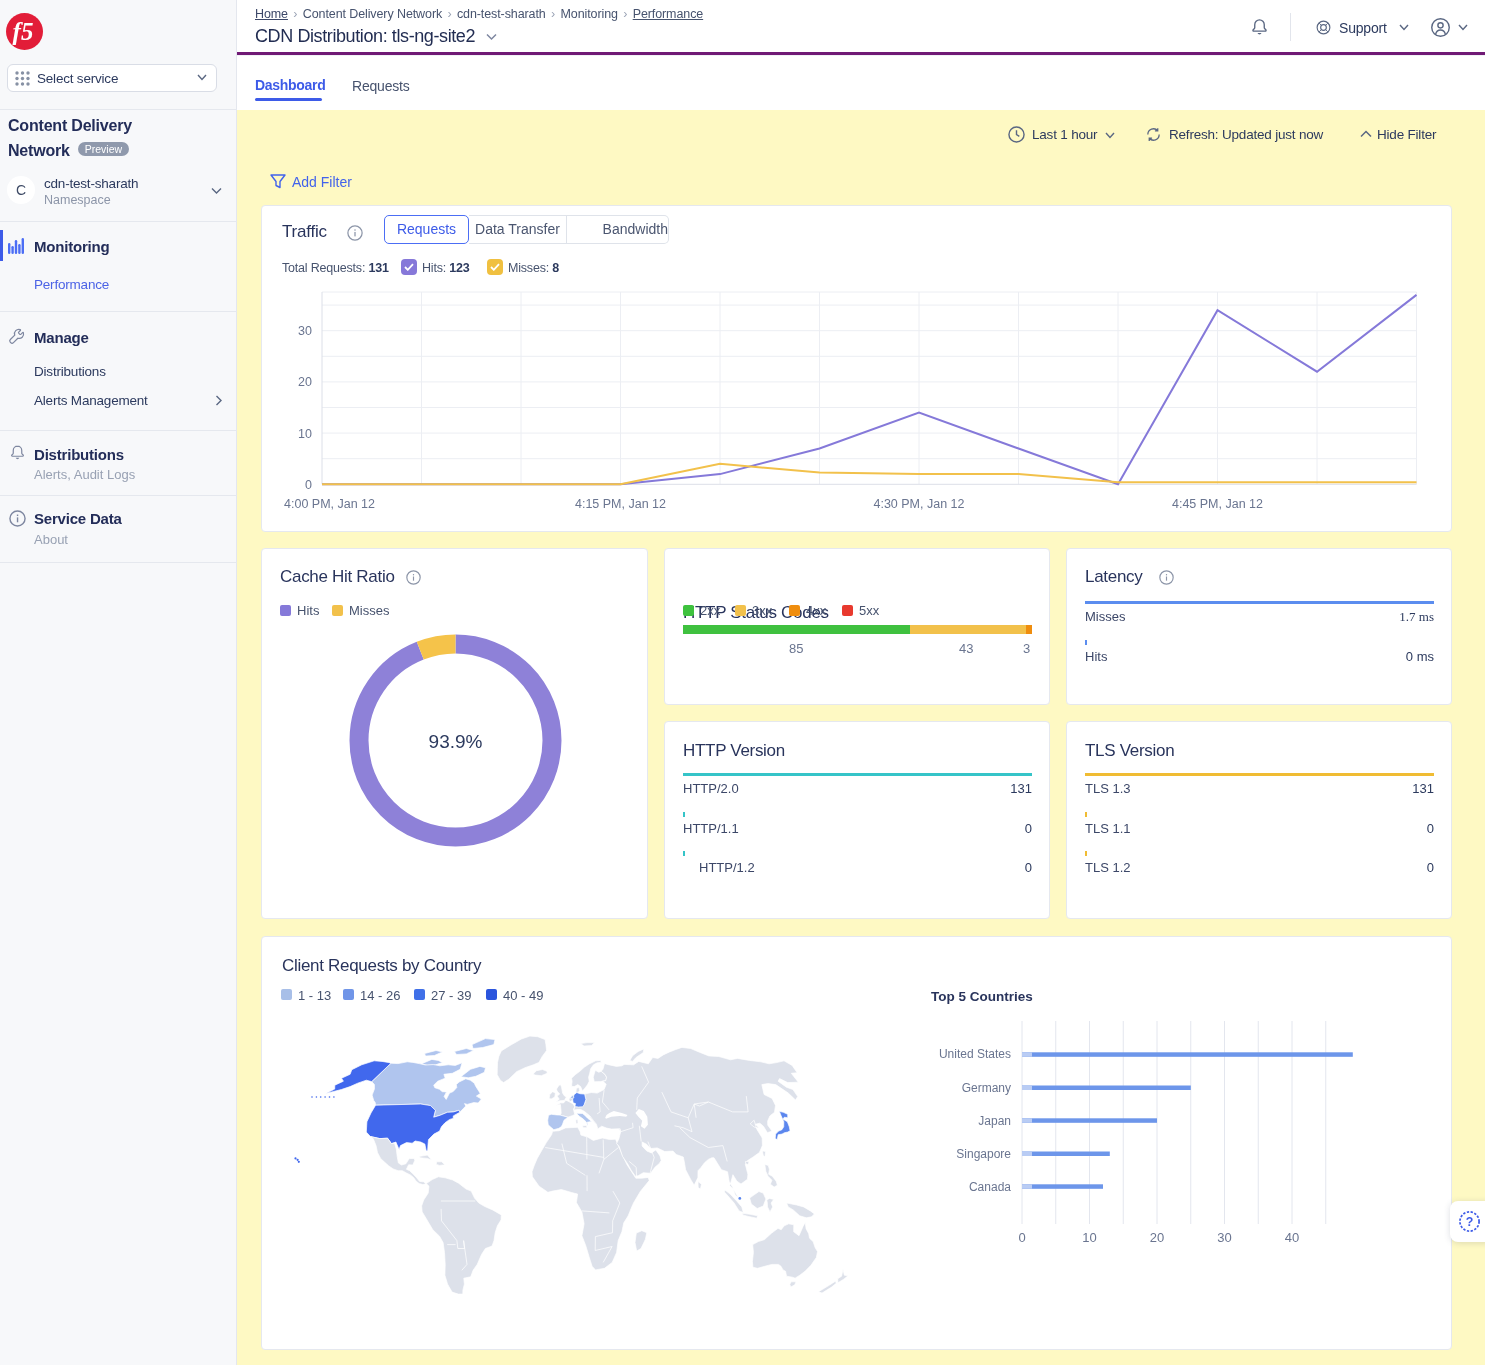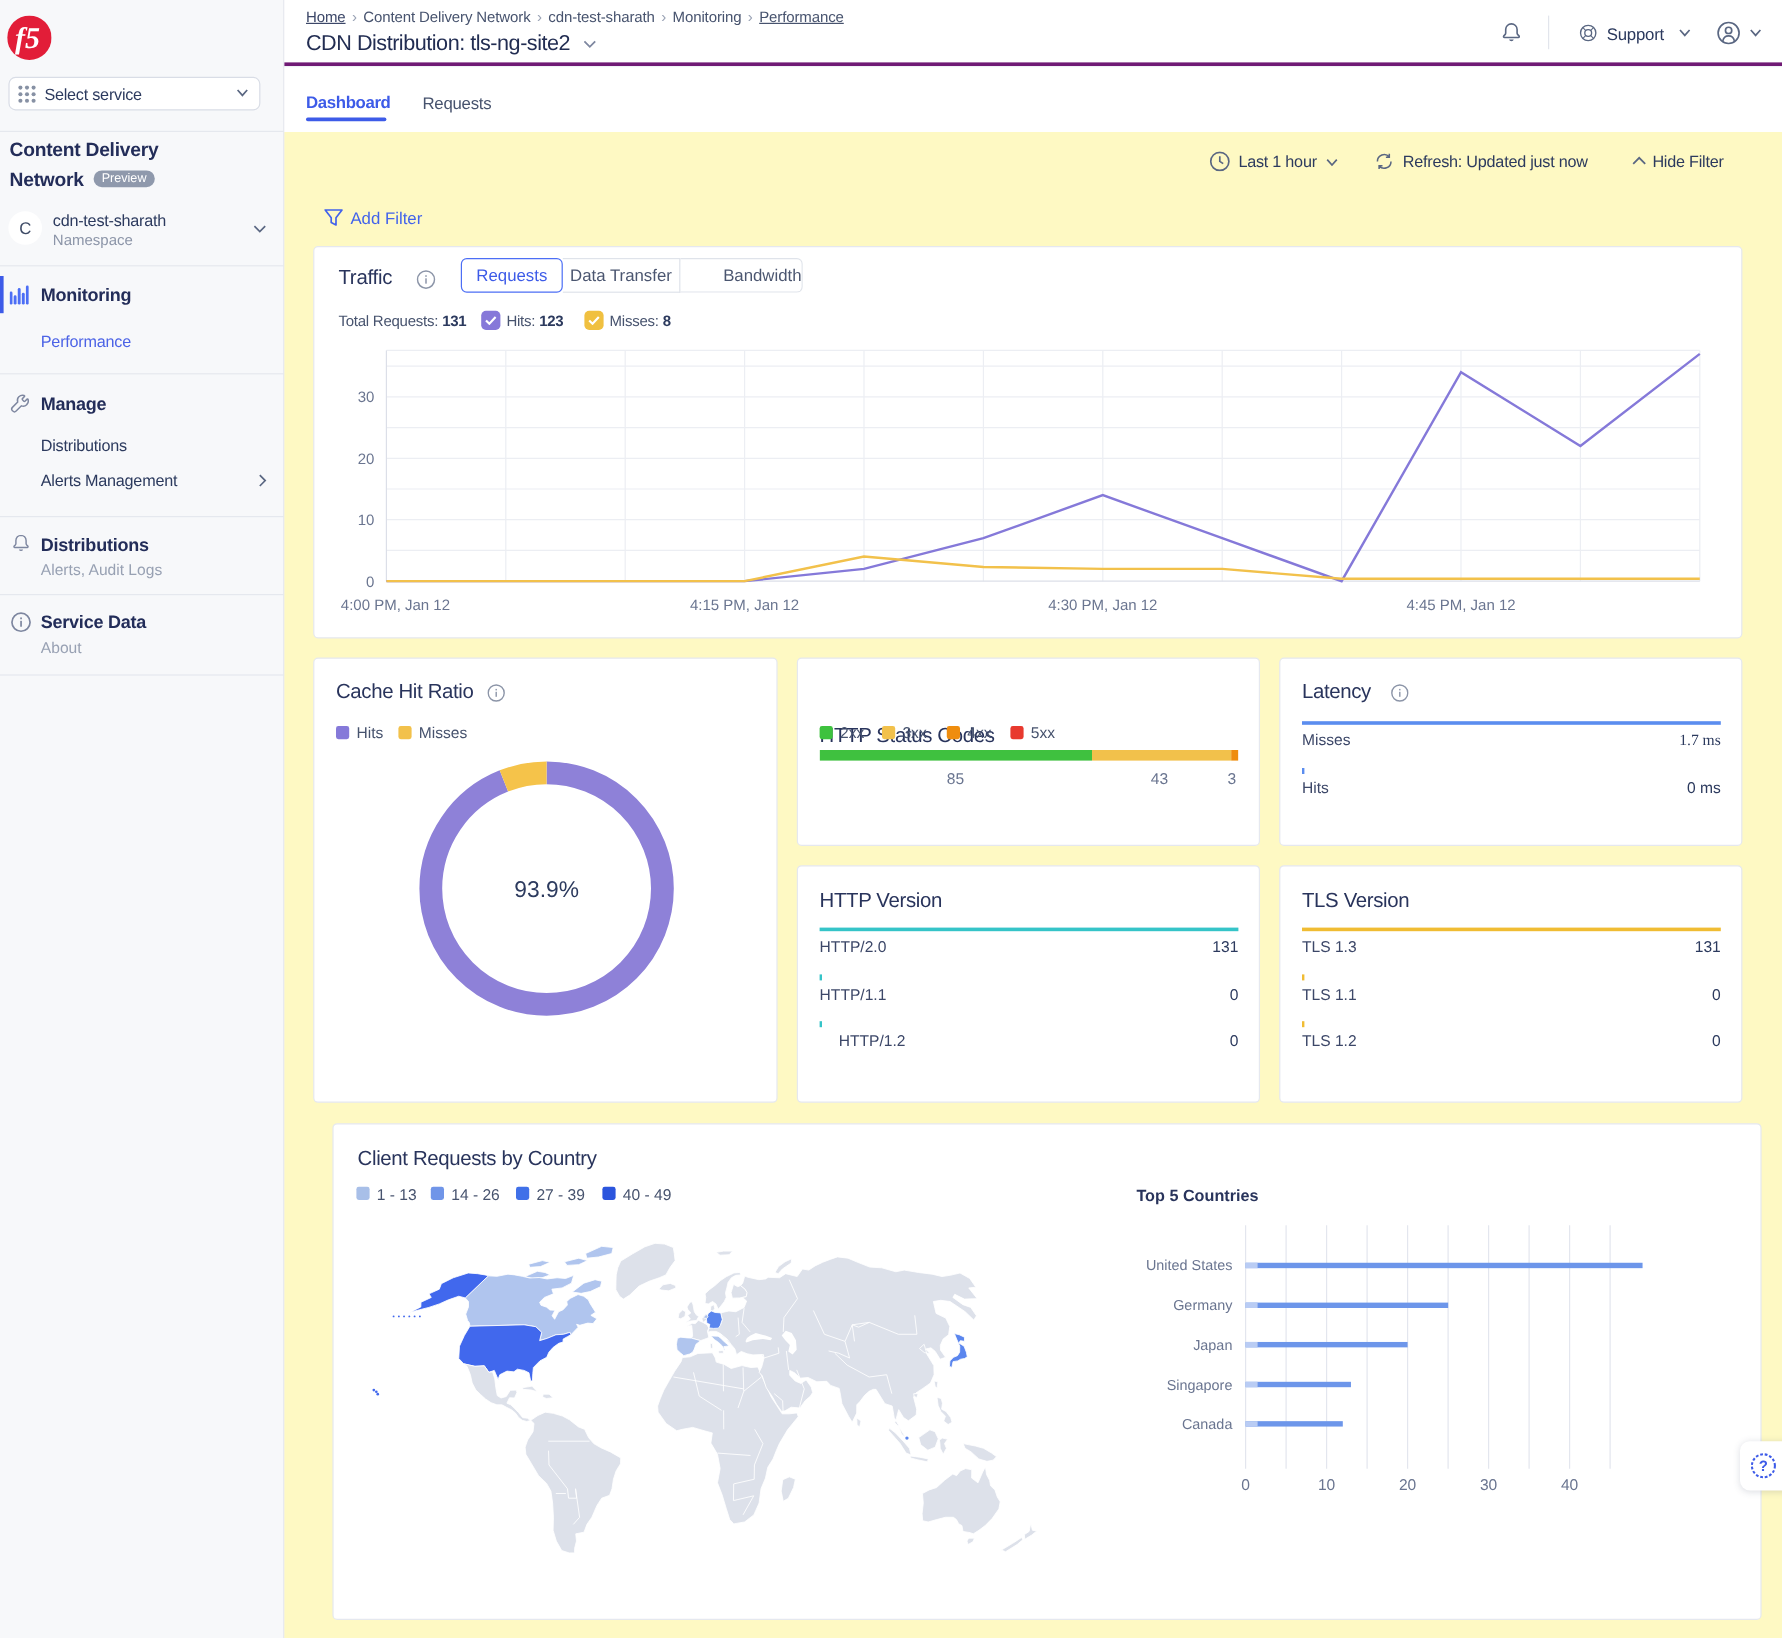--- a/index.html
+++ b/index.html
@@ -305,21 +305,21 @@
     <div class="abs" style="left:18px; top:59px; font-size:13px; color:#3c4768;">TLS 1.3</div>
     <div class="abs" style="left:18px; top:59px; width:349px; font-size:13px; color:#2c3a5e; text-align:right;">131</div>
     <div class="abs" style="left:18px; top:90px; width:2px; height:5px; background:#f0bc33;"></div>
     <div class="abs" style="left:18px; top:99px; font-size:13px; color:#3c4768;">TLS 1.1</div>
     <div class="abs" style="left:18px; top:99px; width:349px; font-size:13px; color:#2c3a5e; text-align:right;">0</div>
     <div class="abs" style="left:18px; top:129px; width:2px; height:5px; background:#f0bc33;"></div>
     <div class="abs" style="left:18px; top:138px; font-size:13px; color:#3c4768;">TLS 1.2</div>
     <div class="abs" style="left:18px; top:138px; width:349px; font-size:13px; color:#2c3a5e; text-align:right;">0</div>
   </div>
 
-  <div class="card" id="countrycard" style="left:40px; top:826px; width:1191px; height:414px;text-align:center;">
+  <div class="card" id="countrycard" style="left:24px; top:826px; width:1191px; height:414px;text-align:center;">
     <div class="abs" style="left:20px; top:19px; font-size:17px; letter-spacing:-0.3px; color:#29345c;">Client Requests by Country</div>
     <div class="abs" style="left:19px; top:52px; width:11px; height:11px; background:#a8bfe8; border-radius:2px;"></div>
     <div class="abs" style="left:36px; top:51px; font-size:13px; color:#47536e;">1 - 13</div>
     <div class="abs" style="left:81px; top:52px; width:11px; height:11px; background:#7095e8; border-radius:2px;"></div>
     <div class="abs" style="left:98px; top:51px; font-size:13px; color:#47536e;">14 - 26</div>
     <div class="abs" style="left:152px; top:52px; width:11px; height:11px; background:#4070e8; border-radius:2px;"></div>
     <div class="abs" style="left:169px; top:51px; font-size:13px; color:#47536e;">27 - 39</div>
     <div class="abs" style="left:224px; top:52px; width:11px; height:11px; background:#2b55dd; border-radius:2px;"></div>
     <div class="abs" style="left:241px; top:51px; font-size:13px; color:#47536e;">40 - 49</div>
 

